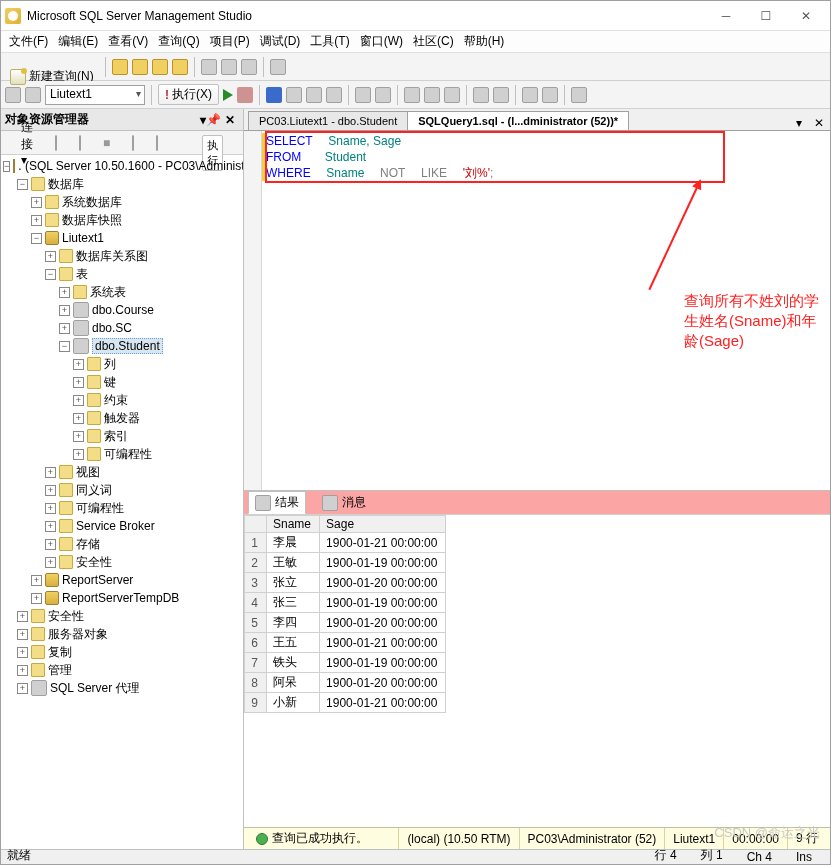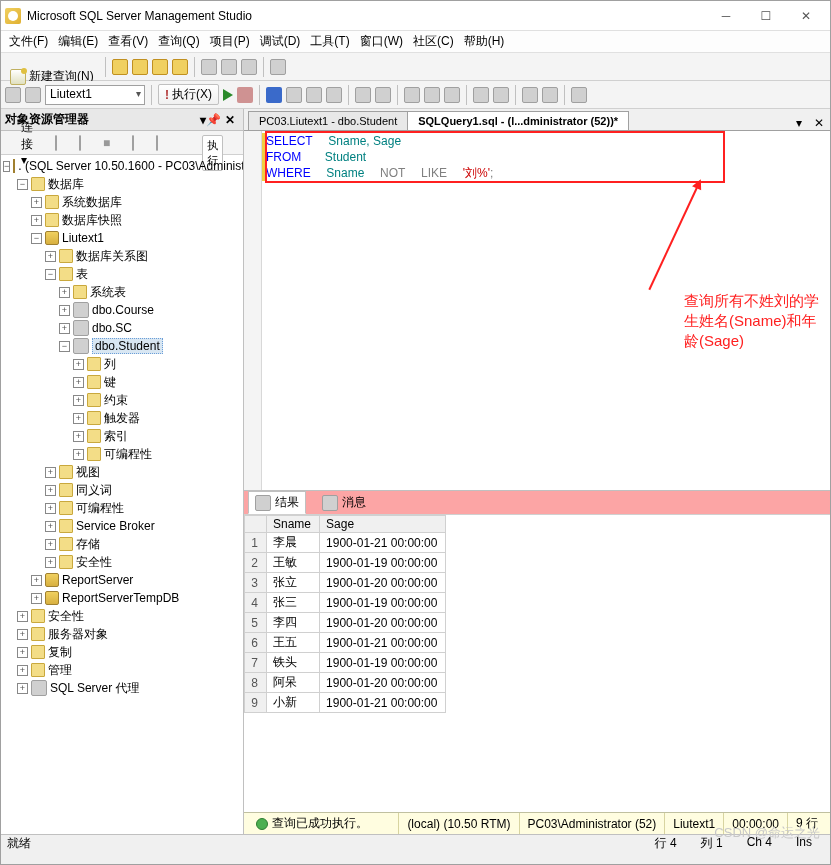--- a/index.html
+++ b/index.html
@@ -59,21 +59,21 @@
 .rtab.active { background:#fff; border:1px solid #c0c0c0; border-bottom:1px solid #fff;}
 .grid-wrap { flex:1; overflow:auto; background:#fff; padding:0;}
 table.grid { border-collapse:collapse; font-size:11px;}
 table.grid th, table.grid td { border:1px solid #d0d0d0; padding:1px 8px 1px 6px; text-align:left; height:16px;}
 table.grid th { background:#f0f0f0; font-weight:normal;}
 table.grid td.rownum { background:#f0f0f0; text-align:center; color:#555; width:22px;}
 .statusbar { height:22px; background:#fffde0; border-top:1px solid #c0c0a0; display:flex; align-items:center; padding:0 4px; font-size:11px; gap:0;}
 .statusbar .cell { padding:0 8px; border-right:1px solid #d8d4a0; height:100%; display:flex; align-items:center;}
 .statusbar .cell:last-child{border-right:none;}
 .ok-dot { width:12px;height:12px;background:#4caf50;border-radius:50%;margin-right:4px;border:1px solid #2e7d32;}
-.bottom-status { height:30px; background:#f0f0f0; border-top:1px solid #c0c0c0; display:flex; align-items:flex-start; padding:0 6px; font-size:11px;}
+.bottom-status { height:15px; background:#f0f0f0; border-top:1px solid #c0c0c0; display:flex; align-items:flex-end; padding:0 6px; font-size:11px;}
 .bottom-status .spacer{flex:1;}
 .bottom-status .cell{padding:0 12px;}
 .exec-btn { display:flex; align-items:center; gap:3px; padding:1px 6px; border:1px solid #c0c0c0; border-radius:2px; background:linear-gradient(#fff,#f0f0f0);}
 .watermark { position:absolute; right:10px; bottom:22px; color:#c8c8c8; font-size:13px; pointer-events:none;}
 .yellow-bar { position:absolute; left:18px; top:2px; width:3px; height:48px; background:#f0d040;}
 </style>
 </head>
 <body>
 
 <div class="titlebar">

